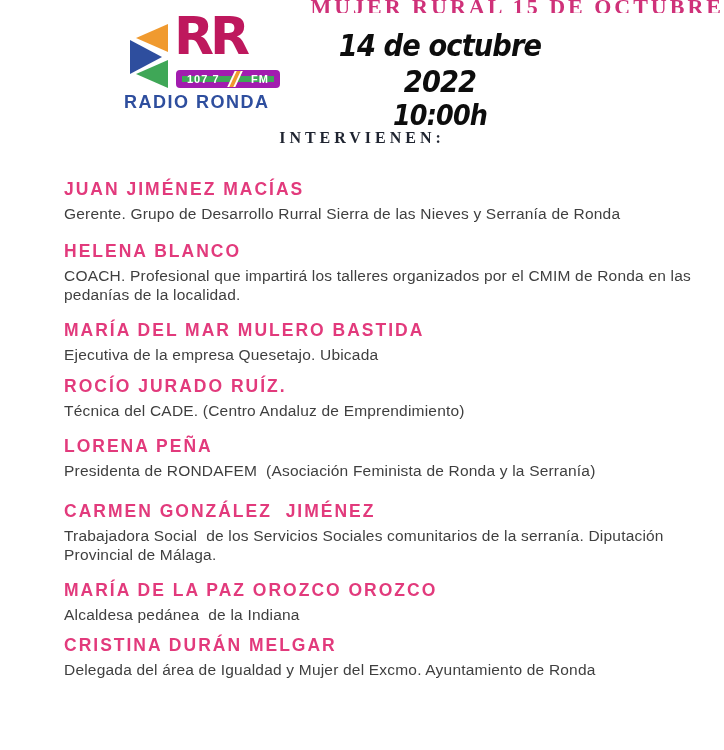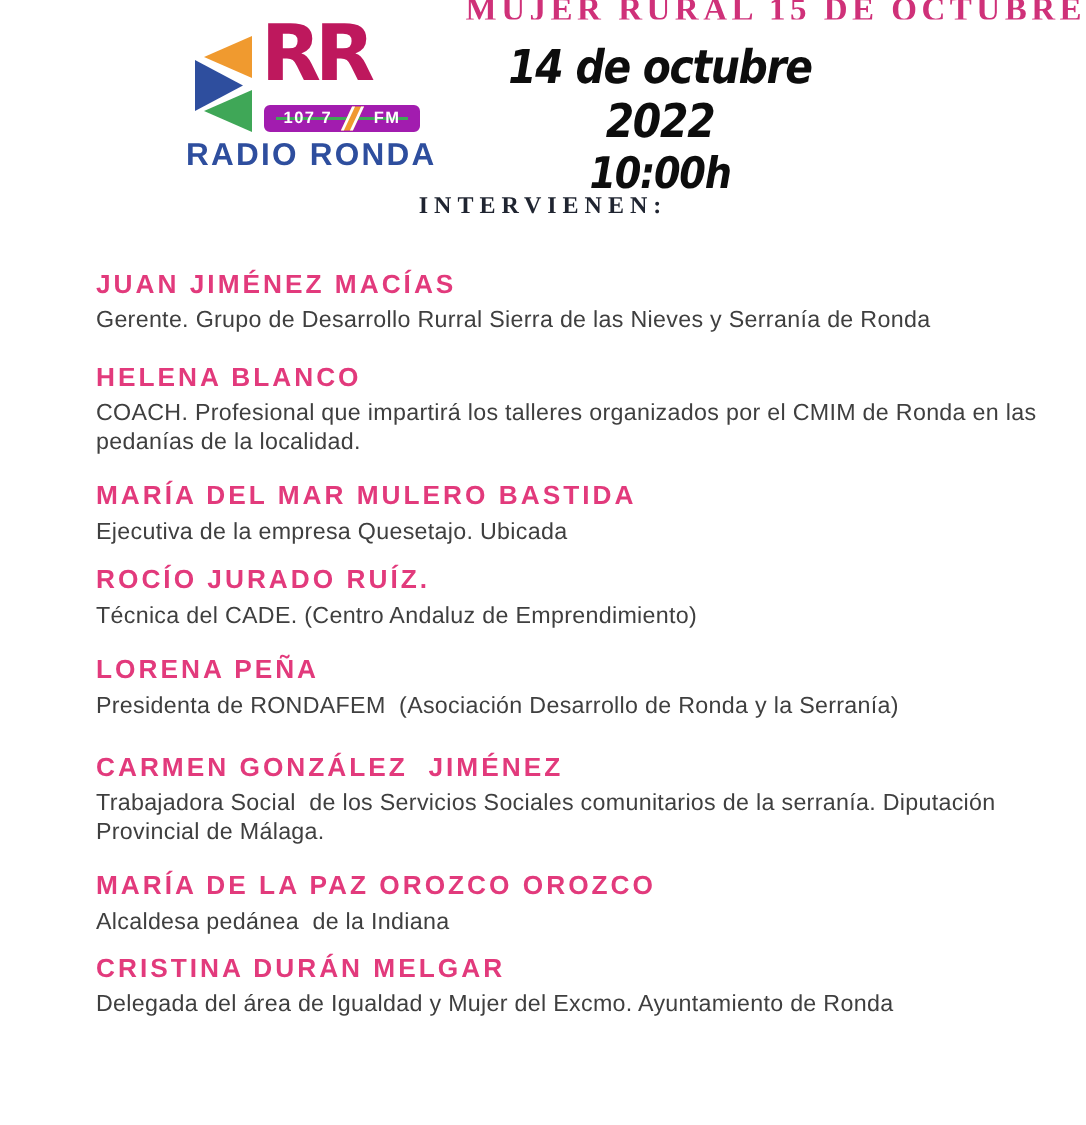--- a/index.html
+++ b/index.html
@@ -46,21 +46,21 @@
     font-size: 52px;
     letter-spacing: -4px;
     color: #be185d;
     line-height: 1.1;
   }
   .logo-banner {
     position: absolute;
     top: 48px; left: 48px;
     width: 104px; height: 18px;
     background: #3fa757;
-    border: 8px solid #a21caf;
+    border: 6px solid #a21caf;
     border-radius: 4px;
     display: flex;
     align-items: center;
     justify-content: space-between;
     padding: 0 5px;
     box-sizing: border-box;
   }
   .logo-banner .freq, .logo-banner .band {
     font-family: "Liberation Sans", sans-serif;
     font-weight: 700;
@@ -73,24 +73,24 @@
     width: 4px; height: 16px;
     background: #f09a2f;
     transform: skewX(-25deg);
     border-left: 2px solid #ffffff;
     border-right: 2px solid #ffffff;
   }
   .logo-station {
     position: absolute;
     top: 70px; left: -4px;
     width: 160px;
-    text-align: center;
-    font-family: "Liberation Sans", sans-serif;
-    font-weight: 700;
-    font-size: 21px;
+    text-align: left;
+    font-family: "Liberation Sans", sans-serif;
+    font-weight: 700;
+    font-size: 18px;
     letter-spacing: 1.5px;
     color: #2e4e9e;
     white-space: nowrap;
   }
 
   
   .date-block {
     position: absolute;
     top: 28px; left: 300px;
     width: 280px;
@@ -192,21 +192,21 @@
     <div class="speaker">
       <div class="speaker-name">MARÍA DEL MAR MULERO BASTIDA</div>
       <div class="speaker-desc">Ejecutiva de la empresa Quesetajo. Ubicada</div>
     </div>
     <div class="speaker">
       <div class="speaker-name">ROCÍO JURADO RUÍZ.</div>
       <div class="speaker-desc">Técnica del CADE. (Centro Andaluz de Emprendimiento)</div>
     </div>
     <div class="speaker">
       <div class="speaker-name">LORENA PEÑA</div>
-      <div class="speaker-desc">Presidenta de RONDAFEM  (Asociación Desarrollo de Ronda y la Serranía)</div>
+      <div class="speaker-desc">Presidenta de RONDAFEM  (Asociación Feminista de Ronda y la Serranía)</div>
     </div>
     <div class="speaker">
       <div class="speaker-name">CARMEN GONZÁLEZ  JIMÉNEZ</div>
       <div class="speaker-desc">Trabajadora Social  de los Servicios Sociales comunitarios de la serranía. Diputación Provincial de Málaga.</div>
     </div>
     <div class="speaker">
       <div class="speaker-name">MARÍA DE LA PAZ OROZCO OROZCO</div>
       <div class="speaker-desc">Alcaldesa pedánea  de la Indiana</div>
     </div>
     <div class="speaker">

